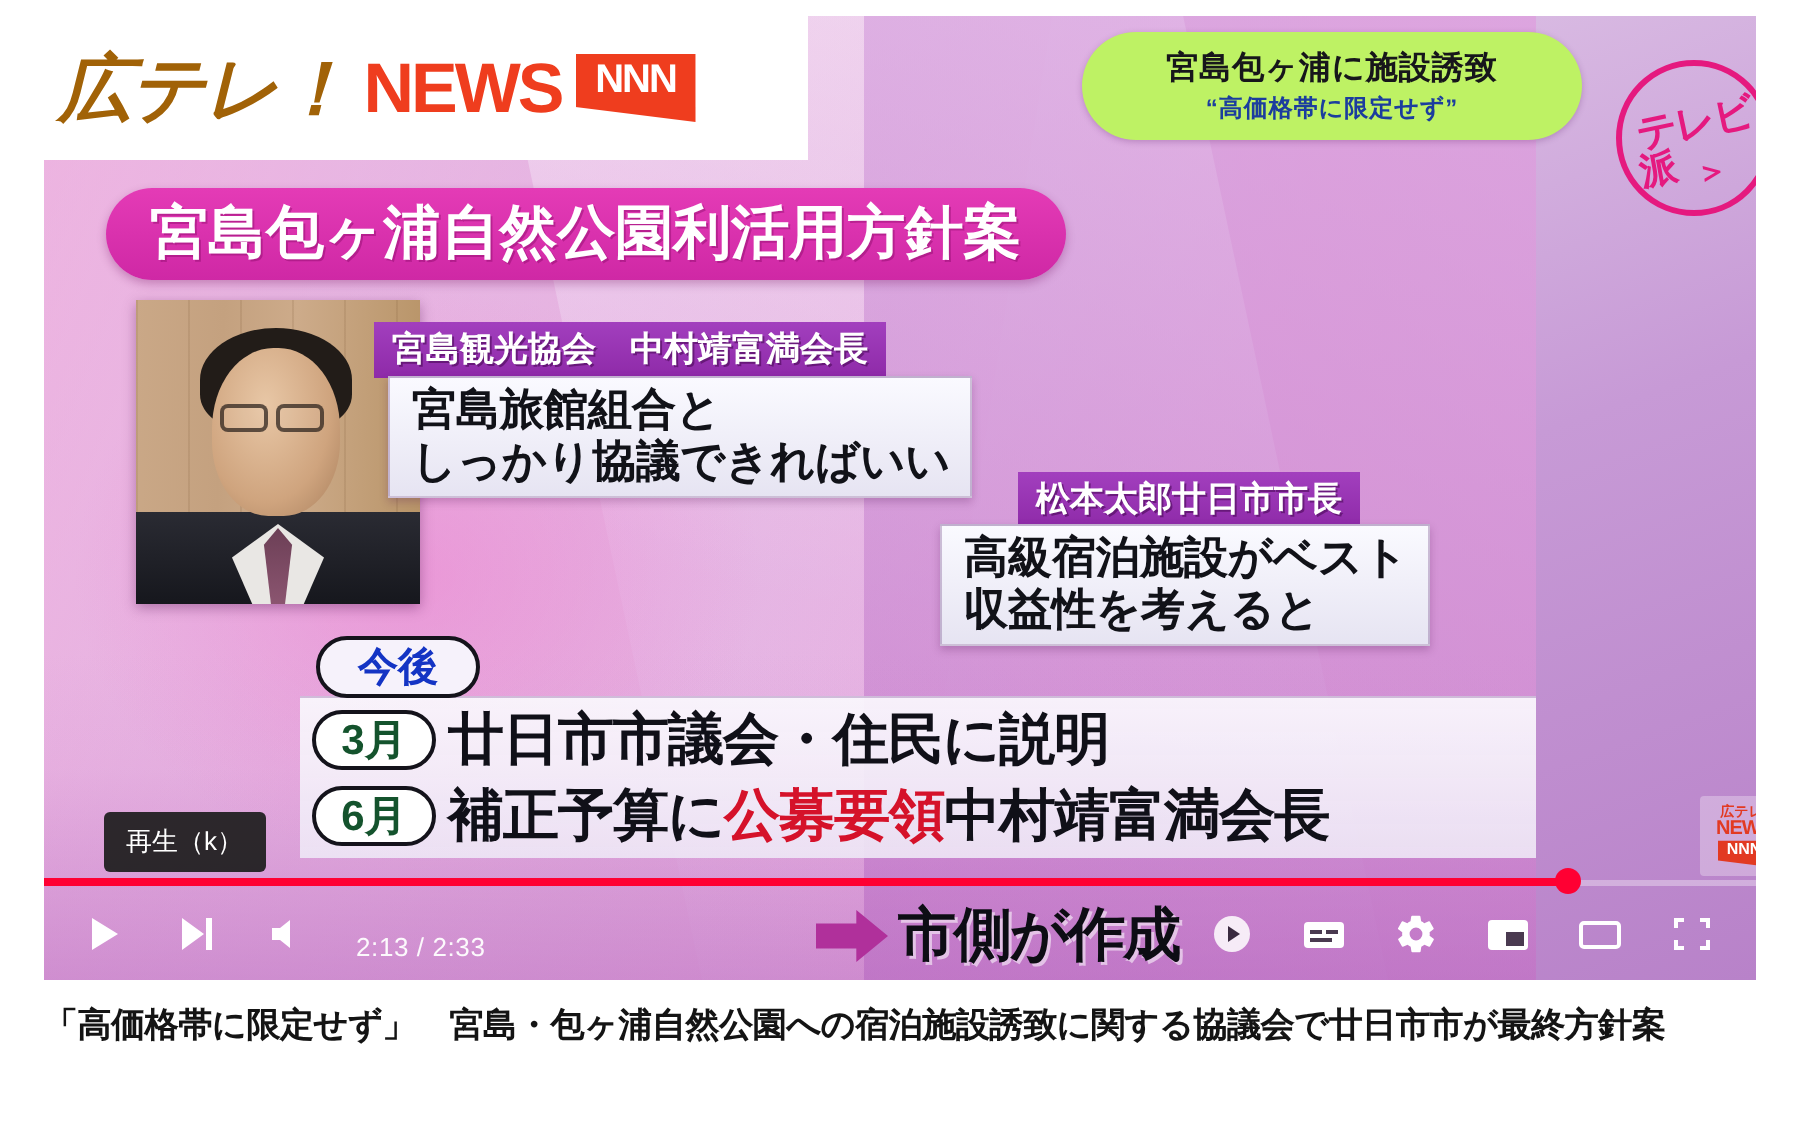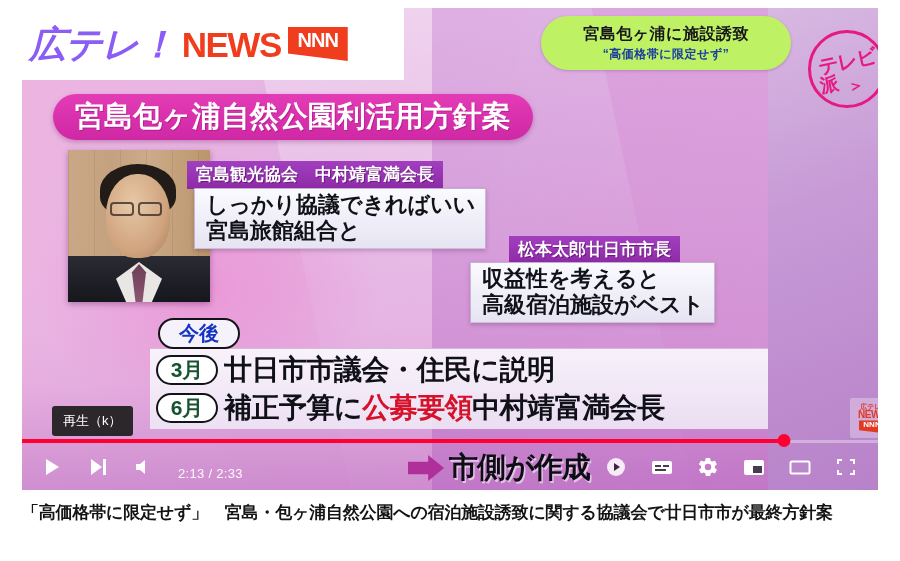--- a/index.html
+++ b/index.html
@@ -75,21 +75,21 @@
     position: absolute; left: 0; top: 0;
     width: 382px; height: 72px;
     background: #ffffff;
     display: flex; align-items: center;
   }
   .brand-logo {
     display: flex; align-items: center; gap: 7px;
     padding-left: 7px;
   }
   .brand-jp {
-    color: #8b5cf6;
+    color: #a16207;
     font-size: 37px; font-weight: 900;
     letter-spacing: -1px;
     font-style: italic;
     font-family: "DejaVu Sans", sans-serif;
     line-height: 1;
   }
   .brand-news {
     color: #ef3d1e;
     font-size: 35px; font-weight: 900;
     letter-spacing: -1.5px;
@@ -438,30 +438,30 @@
         <div class="ph-hair" style="left:32px; top:14px; width:76px; height:52px;"></div>
         <div class="ph-head" style="left:38px; top:24px; width:64px; height:84px;"></div>
         <div class="ph-glasses" style="left:42px; top:52px; width:24px; height:14px;"></div>
         <div class="ph-glasses" style="left:70px; top:52px; width:24px; height:14px;"></div>
       </div>
 
       <div class="cap-name" id="cap-a-name">
         <span>宮島観光協会　中村靖富満会長</span>
       </div>
       <div class="cap-quote" id="cap-a-quote">
+        <div>宮島旅館組合と</div>
         <div>しっかり協議できればいい</div>
-        <div>宮島旅館組合と</div>
       </div>
 
       <div class="cap-name" id="cap-b-name">
         <span>松本太郎廿日市市長</span>
       </div>
       <div class="cap-quote" id="cap-b-quote">
+        <div>高級宿泊施設がベスト</div>
         <div>収益性を考えると</div>
-        <div>高級宿泊施設がベスト</div>
       </div>
 
       <div class="kongo-badge">
         <span>今後</span>
       </div>
 
       <div class="sched">
         <div class="sched-row">
           <div class="month-chip">
             <span>3月</span>

